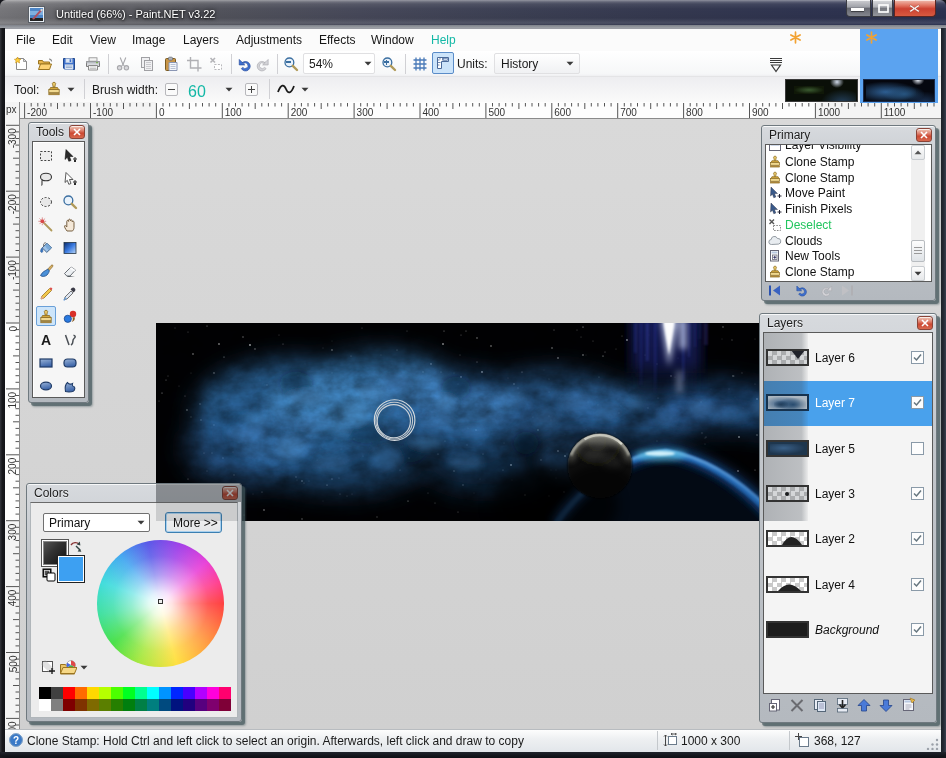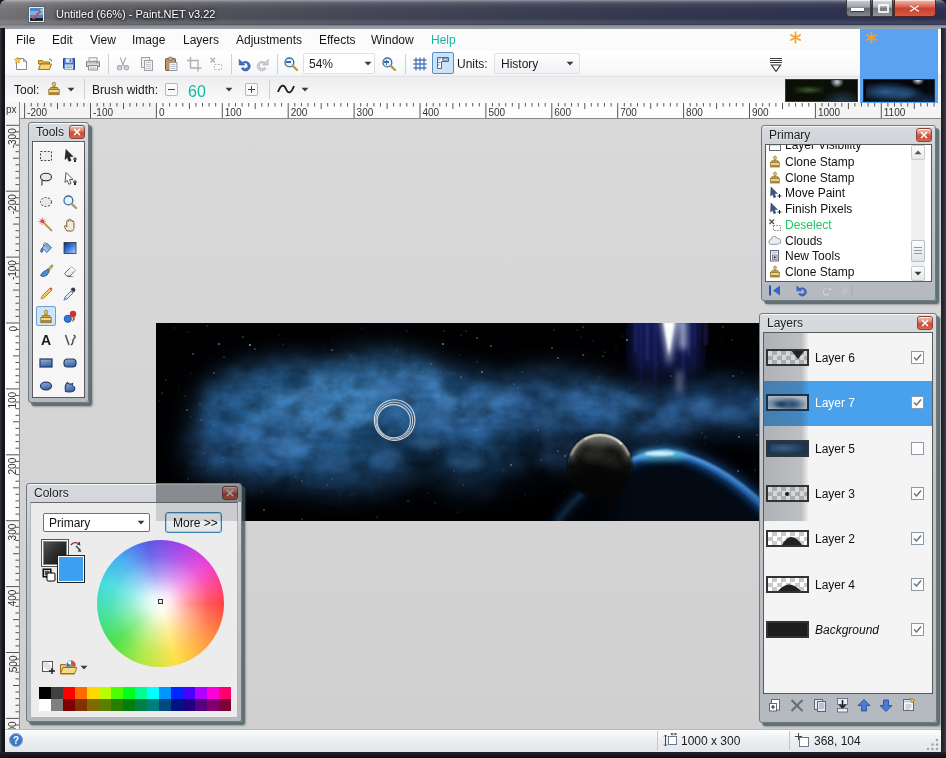--- a/index.html
+++ b/index.html
@@ -1503,33 +1503,34 @@
     <div class="abs" style="left:207px;top:699px;width:12px;height:12px;background:#7f006e;"></div>
     <div class="abs" style="left:219px;top:699px;width:12px;height:12px;background:#7f0037;"></div>
     <div class="abs" style="left:156px;top:484px;width:85px;height:18px;background:rgba(20,24,30,0.40);"></div>
     <div class="abs" style="left:156px;top:502px;width:82px;height:19px;background:rgba(30,36,44,0.16);"></div>
 <div class="abs" style="left:5px;top:729px;width:936px;height:23px;background:linear-gradient(180deg,#fdfdfd,#eef0f2 40%,#e2e6ea);border-top:1px solid #b8bcc0;"></div>
 <svg class="abs" style="left:9px;top:733px" width="14" height="14" viewBox="0 0 14 14">
  <circle cx="7" cy="7" r="6.3" fill="#3a7ac8" stroke="#1e4a86" stroke-width="0.8"></circle>
  <circle cx="7" cy="7" r="6.3" fill="none" stroke="#9cc4ea" stroke-width="1" opacity="0.7"></circle>
  <text x="7" y="10.6" font-size="10" font-weight="bold" fill="#fff" text-anchor="middle">?</text>
 </svg>
+<div class="txt" style="left:27px;top:734px;font-size:12px;color:#1a1a1a;">Clone Stamp: Hold Ctrl and left click to select an origin. Afterwards, left click and draw to copy</div>
 <div class="abs" style="left:657px;top:731px;width:1px;height:19px;background:#c4c8cc;"></div>
 <svg class="abs" style="left:663px;top:733px" width="15" height="15" viewBox="0 0 15 15">
  <rect x="5.5" y="3.5" width="8" height="8" fill="#fff" stroke="#6a7a8a"></rect>
  <path d="M2.5 2 v11 M1 3.5 l1.5-1.5 1.5 1.5 M1 11.5 l1.5 1.5 1.5-1.5" stroke="#444" fill="none" stroke-width="1"></path>
  <path d="M8 1 h5 M9.5 0 l-1.5 1 1.5 1 M12 0 l1.5 1 -1.5 1" stroke="#444" fill="none" stroke-width="0.9"></path>
 </svg>
 <div class="txt" style="left:681px;top:734px;font-size:12px;color:#1a1a1a;">1000 x 300</div>
 <div class="abs" style="left:789px;top:731px;width:1px;height:19px;background:#c4c8cc;"></div>
 <svg class="abs" style="left:795px;top:733px" width="15" height="15" viewBox="0 0 15 15">
  <rect x="4.5" y="4.5" width="9" height="9" fill="#fff" stroke="#6a7a8a"></rect>
  <path d="M3.5 0 v7 M0 3.5 h7" stroke="#444" stroke-width="1"></path>
 </svg>
-<div class="txt" style="left:814px;top:734px;font-size:12px;color:#1a1a1a;">368, 104</div>
+<div class="txt" style="left:814px;top:734px;font-size:12px;color:#1a1a1a;">368, 127</div>
 <svg class="abs" style="left:926px;top:738px" width="13" height="12" viewBox="0 0 13 12">
  <g fill="#9aa0a8">
         <circle cx="11" cy="2" r="1.2"></circle>
         <circle cx="11" cy="6.5" r="1.2"></circle>
         <circle cx="11" cy="11" r="1.2"></circle>
         <circle cx="6.5" cy="6.5" r="1.2"></circle>
         <circle cx="6.5" cy="11" r="1.2"></circle>
         <circle cx="2" cy="11" r="1.2"></circle>
       </g>
 </svg>

